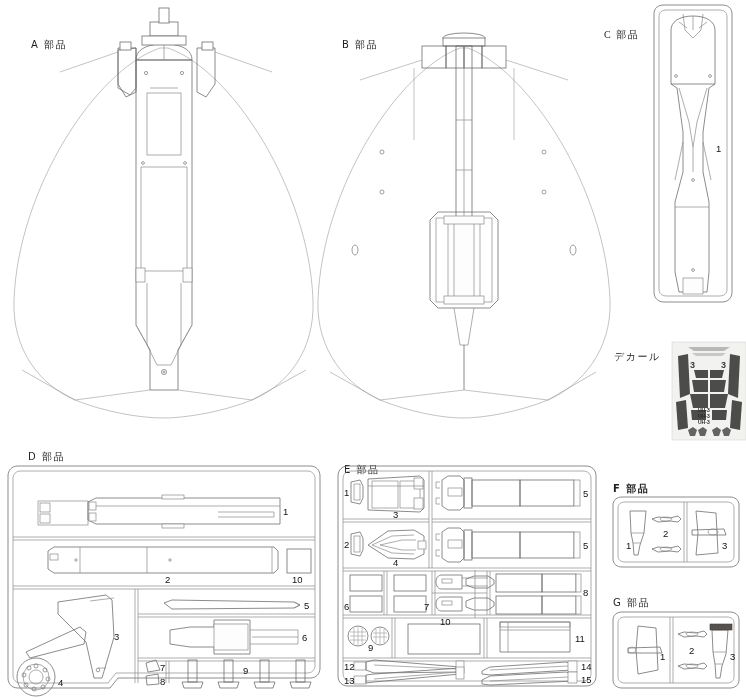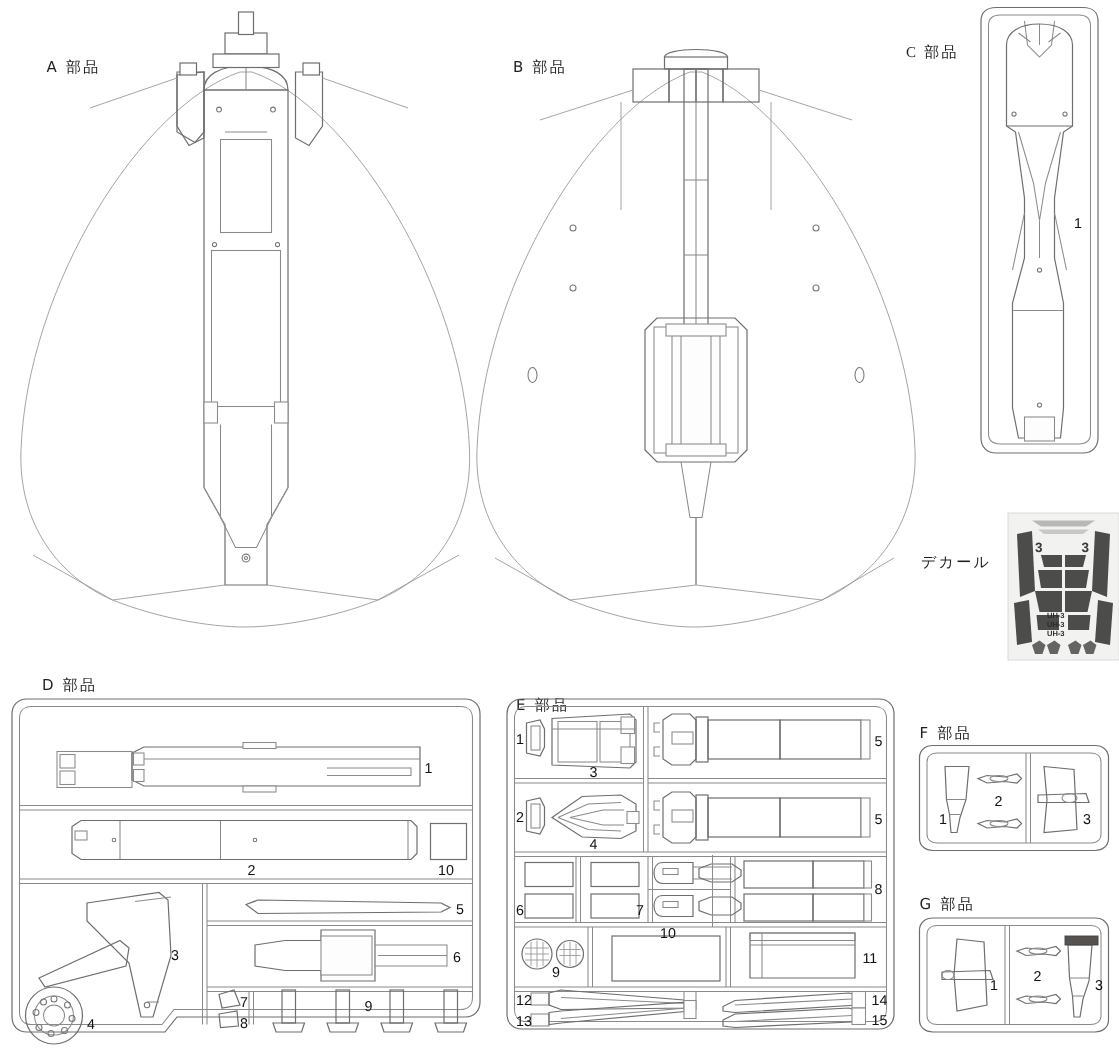--- a/index.html
+++ b/index.html
@@ -169,21 +169,21 @@
       <line class="ln2" x1="48" y1="145" x2="48" y2="170"></line>
       <path class="ln2" d="M38,140 L30,178 M58,140 L66,178"></path>
       <line class="ln2" x1="30" y1="205" x2="64" y2="205"></line>
       <circle class="dot" cx="48" cy="178" r="1.4"></circle>
       <circle class="dot" cx="48" cy="268" r="1.4"></circle>
       <rect class="fillw2" x="38" y="276" width="20" height="16"></rect>
       <text class="numb" x="71" y="150">1</text>
     </svg>
   </div>
 
-  <div class="lbl" style="left:614px;top:350px;margin-top:18px;">
+  <div class="lbl" style="left:614px;top:350px;">
     <span>デカール</span>
   </div>
 
   <div class="panel" style="left:672px;top:342px;width:74px;height:98px;">
     <svg width="74" height="98" viewBox="0 0 74 98">
       <rect x="0" y="0" width="74" height="98" fill="#f2f2f0" stroke="#d0d0ce" stroke-width="0.5"></rect>
 
       <path class="dk" opacity="0.35" d="M16,5 L58,5 L52,9 L22,9 Z"></path>
       <path class="dk" opacity="0.25" d="M20,11 L54,11 L50,14 L24,14 Z"></path>
 
@@ -481,21 +481,21 @@
       <text class="numb" x="249" y="208">14</text>
       <g>
         <path class="ln" d="M150,218 L158,214 L234,210 L242,213 L242,219 L158,223 L150,222 Z"></path>
         <path class="ln2" d="M158,219 L236,215"></path>
         <rect class="fillw2" x="236" y="210" width="9" height="11"></rect>
       </g>
       <text class="numb" x="249" y="221">15</text>
     </svg>
   </div>
 
-  <div class="lbl" style="left:613px;top:482px;">
+  <div class="lbl" style="left:613px;top:482px;font-weight:bold;">
     <span>F 部品</span>
   </div>
 
   <div class="panel" style="left:608px;top:493px;width:136px;height:78px;">
     <svg width="136" height="78" viewBox="0 0 136 78">
       <path class="ln" d="M5,12 C5,7 9,4 14,4 L122,4 C127,4 131,7 131,12
                           L131,66 C131,71 127,74 122,74 L14,74
                           C9,74 5,71 5,66 Z"></path>
       <path class="ln2" d="M10,15 C10,11 13,9 17,9 L119,9 C123,9 126,11 126,15
                           L126,63 C126,67 123,69 119,69 L17,69

